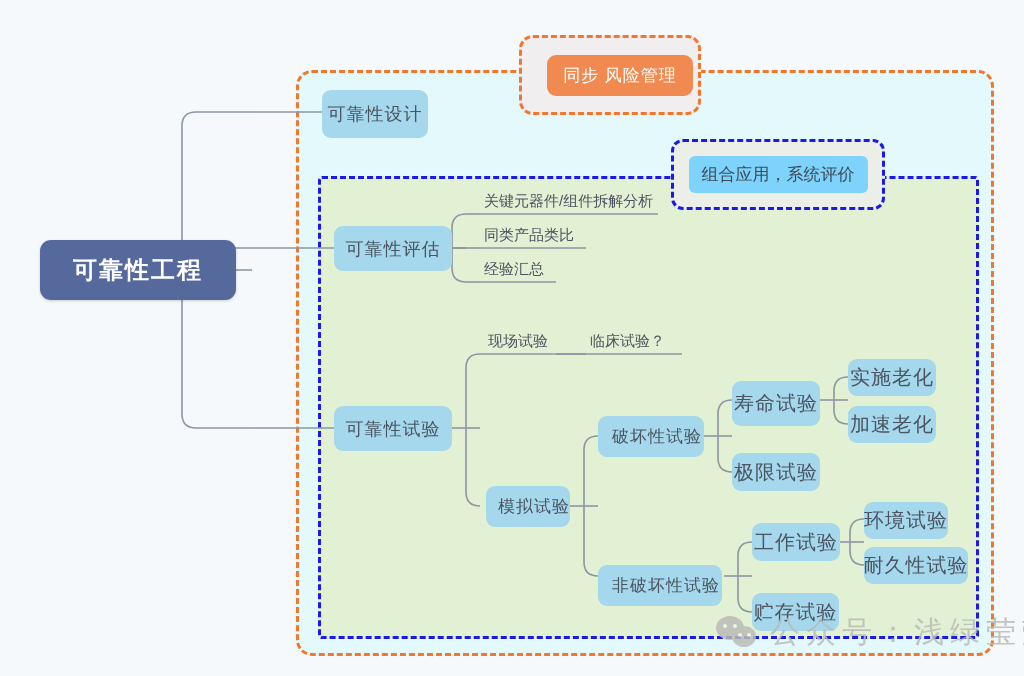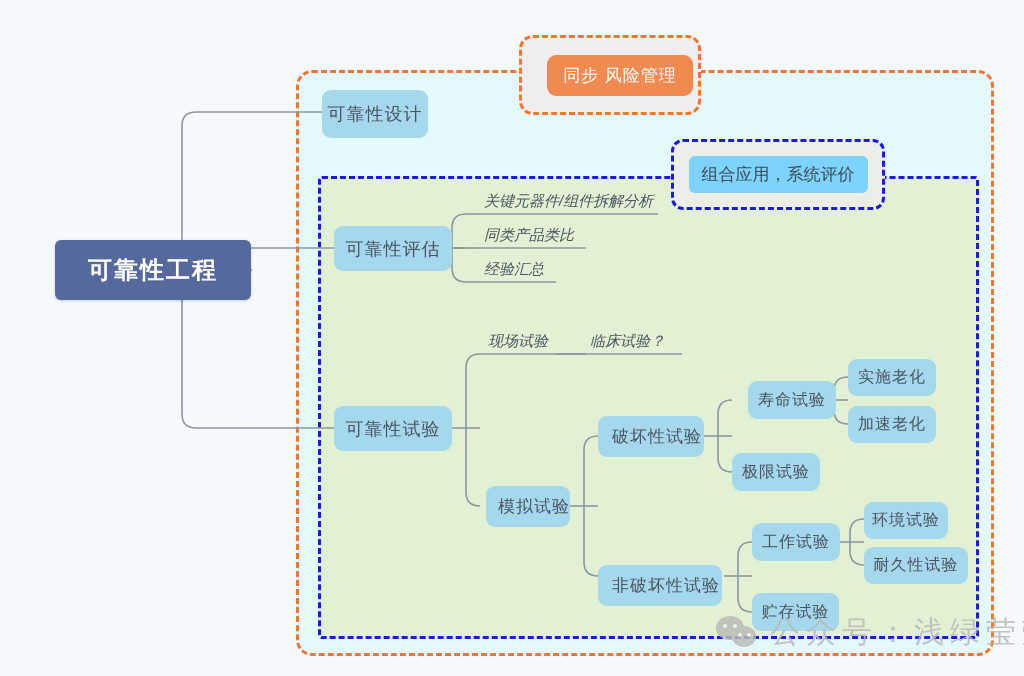--- a/index.html
+++ b/index.html
@@ -50,35 +50,33 @@
   
   .node{
     position:absolute;box-sizing:border-box;
     display:flex;align-items:center;justify-content:center;
     border-radius:9px;white-space:nowrap;
     color:#4a5560;
   }
   .node.lvl1,.node.lvl2,.node.lvl3{background:#a5d7ed;}
   .node.root{
     background:#56699c;color:#ffffff;font-weight:bold;
-    font-size:24px;border-radius:6px;letter-spacing:2px;
+    font-size:24px;border-radius:11px;letter-spacing:2px;
     box-shadow:0 1px 3px rgba(0,0,0,.18);
-    margin-left:15px;
   }
   .node.lvl1{font-size:18px;letter-spacing:1px;}
   .node.lvl2{font-size:17px;letter-spacing:1px;padding-left:12px;}
-  .node.lvl3{font-size:16px;letter-spacing:1px;justify-content:center;}
+  .node.lvl3{font-size:20px;letter-spacing:1px;justify-content:center;}
 
   
   .textleaf{
     position:absolute;box-sizing:border-box;
     color:#4a5560;font-size:15px;white-space:nowrap;
     display:flex;
     padding-bottom:2px;
-    font-style:italic;
   }
 
   
   #watermark{
     position:absolute;left:716px;top:612px;
     display:flex;align-items:center;gap:10px;
     color:#b9bcb6;font-size:30px;letter-spacing:6px;
     white-space:nowrap;opacity:.85;
   }
   #watermark .wxlogo{
@@ -197,21 +195,21 @@
   </div>
 
   <div class="node lvl2" style="left:598px;top:416px;width:106px;height:41px;">
     <span>破坏性试验</span>
   </div>
 
   <div class="node lvl2" style="left:598px;top:556px;width:124px;height:41px;margin-top:9px;">
     <span>非破坏性试验</span>
   </div>
 
-  <div class="node lvl3" style="left:732px;top:381px;width:88px;height:38px;margin-left:16px;">
+  <div class="node lvl3" style="left:732px;top:381px;width:88px;height:45px;">
     <span>寿命试验</span>
   </div>
   <div class="node lvl3" style="left:732px;top:453px;width:88px;height:38px;">
     <span>极限试验</span>
   </div>
   <div class="node lvl3" style="left:848px;top:359px;width:88px;height:37px;">
     <span>实施老化</span>
   </div>
   <div class="node lvl3" style="left:848px;top:406px;width:88px;height:37px;">
     <span>加速老化</span>

